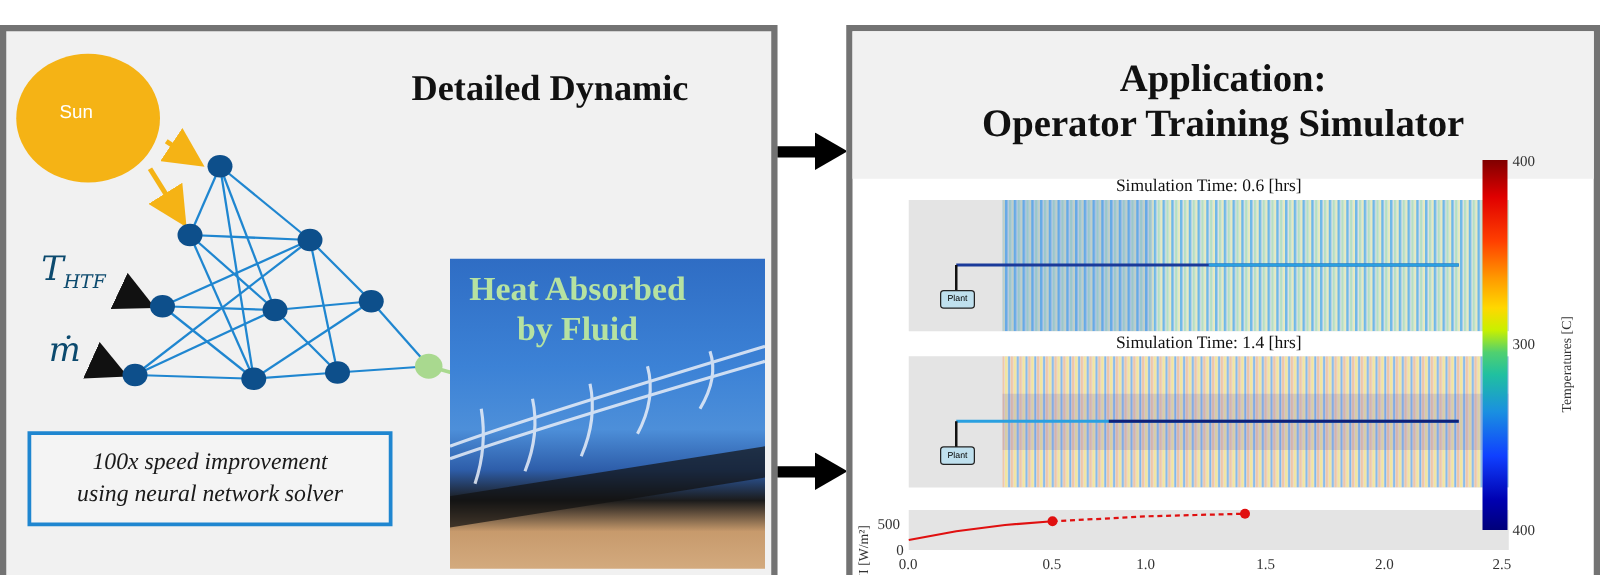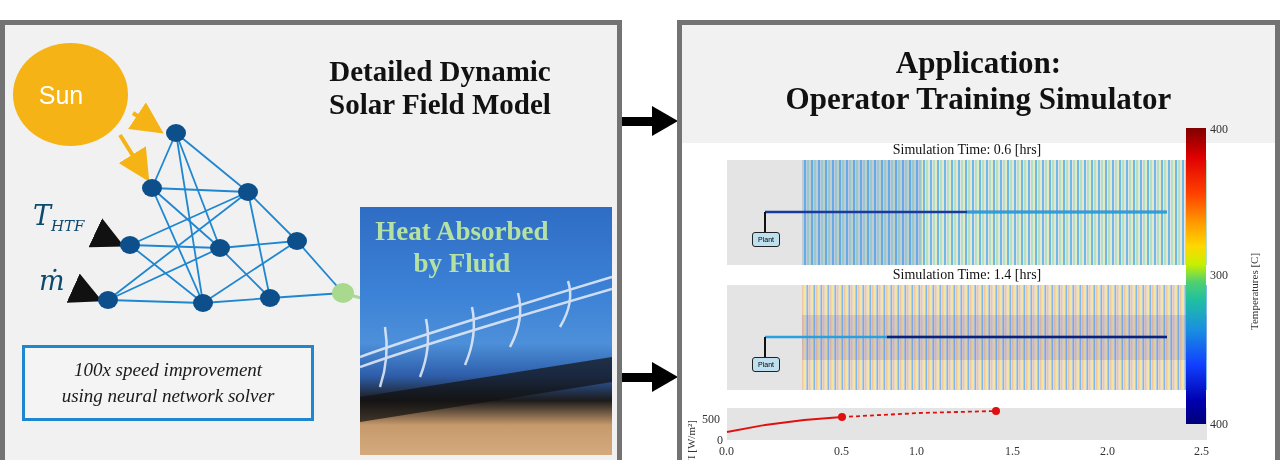--- a/index.html
+++ b/index.html
@@ -8,21 +8,21 @@
   .panel { position:absolute; box-sizing:border-box; border:5px solid #737373;margin-top:20px; }
   #left-panel { left:0; top:0; width:622px; height:460px; background:#f1f1f1; }
   #right-panel { left:677px; top:0; width:603px; height:460px; background:#ffffff;padding-left:40px; }
   .abs { position:absolute; }
   .title { font-weight:bold; color:#111; text-align:center; line-height:1.15; }
   #left-title { left:255px; top:30px; width:360px; font-size:29px; }
   #right-header { left:0; top:0; width:593px; height:118px; background:#f1f1f1; }
   #right-title { left:0; top:20px; width:593px; font-size:31px; }
   .sun { left:8px; top:18px; width:115px; height:103px; border-radius:50%; background:#f5b315; }
   .sun-label { left:8px; top:56px; width:96px; text-align:center; color:#fff;
-               font-family:"Liberation Sans", sans-serif; font-size:25px; }
+               font-family:"Liberation Sans", sans-serif; font-size:15px; }
   .math { font-family:"DejaVu Serif", serif; font-style:italic; color:#0c4a6e; }
   #t-htf { left:28px; top:175px; font-size:27px; }
   #t-htf sub { font-size:15px; }
   #mdot { left:34px; top:240px; font-size:27px; }
   #speed-box { left:17px; top:320px; width:292px; height:76px; box-sizing:border-box;
                border:3px solid #1f86d0; background:#f4f4f4; display:flex; align-items:center;
                justify-content:center; text-align:center; font-style:italic; font-size:19px;
                line-height:1.35; color:#1a1a1a; }
   #photo { left:355px; top:182px; width:252px; height:248px; overflow:hidden;
            background:linear-gradient(180deg,#2f6dc4 0%,#3c82d6 35%,#4d8fd9 55%,#2e5eaa 68%,#1b1b1b 78%,#c79a6c 88%,#d3aa7e 100%); }
@@ -36,21 +36,20 @@
   #colorbar { left:1186px; top:128px; width:20px; height:296px;
               background:linear-gradient(180deg,#800000 0%,#e00000 10%,#ff4000 22%,#ff9a00 32%,#ffd800 40%,#c8f000 46%,#50d070 52%,#20c0a0 58%,#1a90e0 68%,#1040ff 80%,#0000b0 92%,#00007a 100%); }
   .arrow-line { position:absolute; background:#000; }
 </style>
 </head>
 <body>
 
 <div id="left-panel" class="panel">
   <div id="left-title" class="abs title">
     <div>Detailed Dynamic</div>
-    <div>Solar Field Model</div>
   </div>
 
   <div class="abs sun"></div>
   <div class="abs sun-label">Sun</div>
 
   <svg class="abs" style="left:0;top:0" width="612" height="450">
     <defs>
       <marker id="arrowY" markerWidth="8" markerHeight="8" refX="6" refY="4" orient="auto">
         <path d="M0,0 L8,4 L0,8 z" fill="#f5b315"></path>
       </marker>

